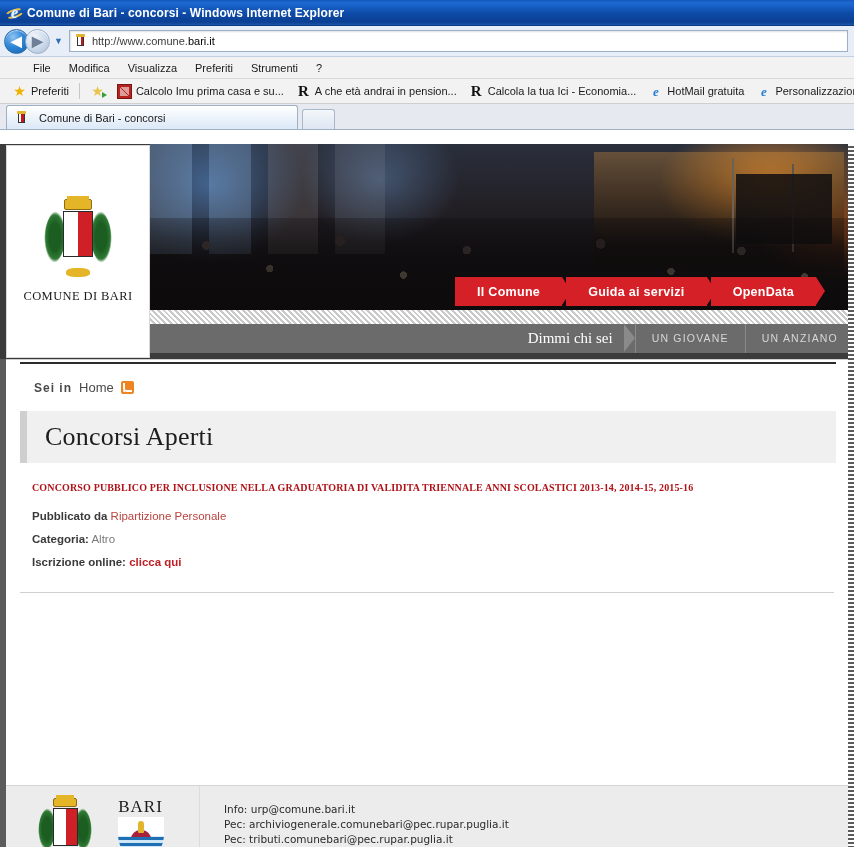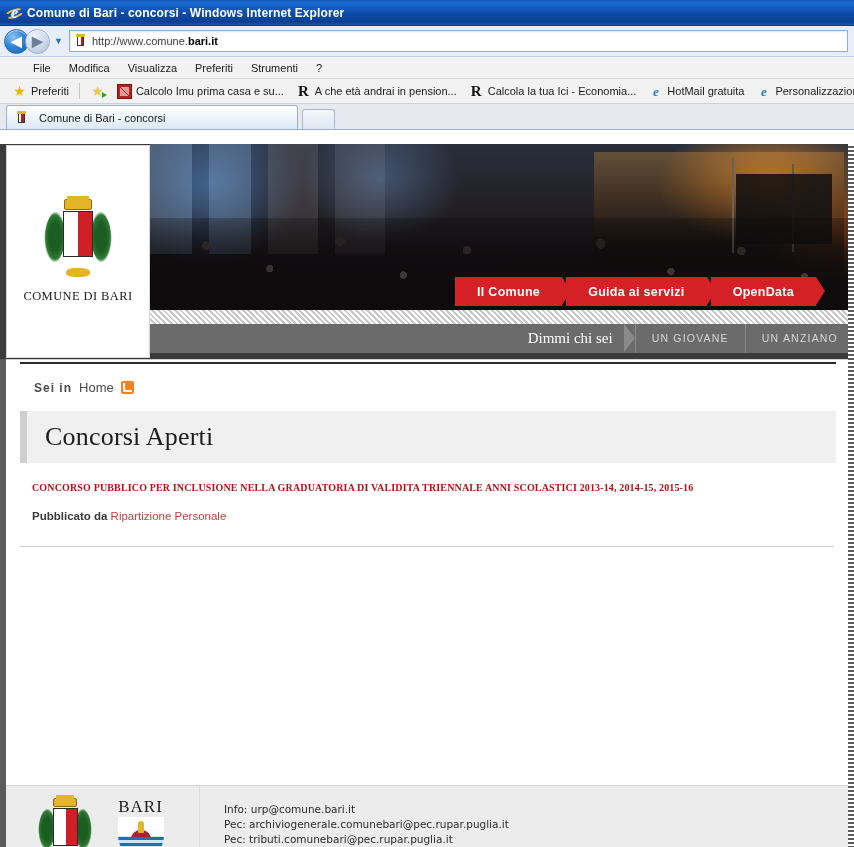--- a/index.html
+++ b/index.html
@@ -81,21 +81,21 @@
   .favicon-bari .shield {
     position:absolute; left:3px; top:2px; width:7px; height:10px;
     background:linear-gradient(to right,#fff 0 50%, #c4161c 50% 100%);
     border:1px solid #333;
   }
   .favicon-bari .crown {
     position:absolute; left:2px; top:0; width:9px; height:3px;
     background:#e0b52e; border-radius:1px;
   }
   .urlbox .url { font-size:11px; color:#3b3b3b; white-space:nowrap; }
-  .urlbox .url b { color:#000; font-weight:bold; }
+  .urlbox .url b { color:#000; font-weight:normal; }
 
   
   .menubar {
     height:22px; background:#f2f2f2; display:flex; align-items:center;
     padding-left:24px; border-bottom:1px solid #d8d8d8;
   }
   .menubar .mi {
     font-size:11px; color:#1a1a1a; padding:2px 9px; white-space:nowrap;
   }
 
@@ -528,21 +528,29 @@
 
       <div class="notice">
         <h2>CONCORSO PUBBLICO PER INCLUSIONE NELLA GRADUATORIA DI VALIDITA TRIENNALE ANNI SCOLASTICI 2013-14, 2014-15, 2015-16</h2>
 
 
         <div class="meta">
           <b>Pubblicato da</b>
           <span class="link">Ripartizione Personale</span>
         </div>
 
-
+        <div class="meta">
+          <b>Categoria:</b>
+          <span>Altro</span>
+        </div>
+
+        <div class="meta">
+          <b>Iscrizione online:</b>
+          <span class="link-strong">clicca qui</span>
+        </div>
       </div>
 
       <div class="hr-line"></div>
     </div>
 
     <div class="footer">
       <div class="footer-left">
         <div class="footer-logos">
           <div class="crest-sm">
             <div class="crest">

